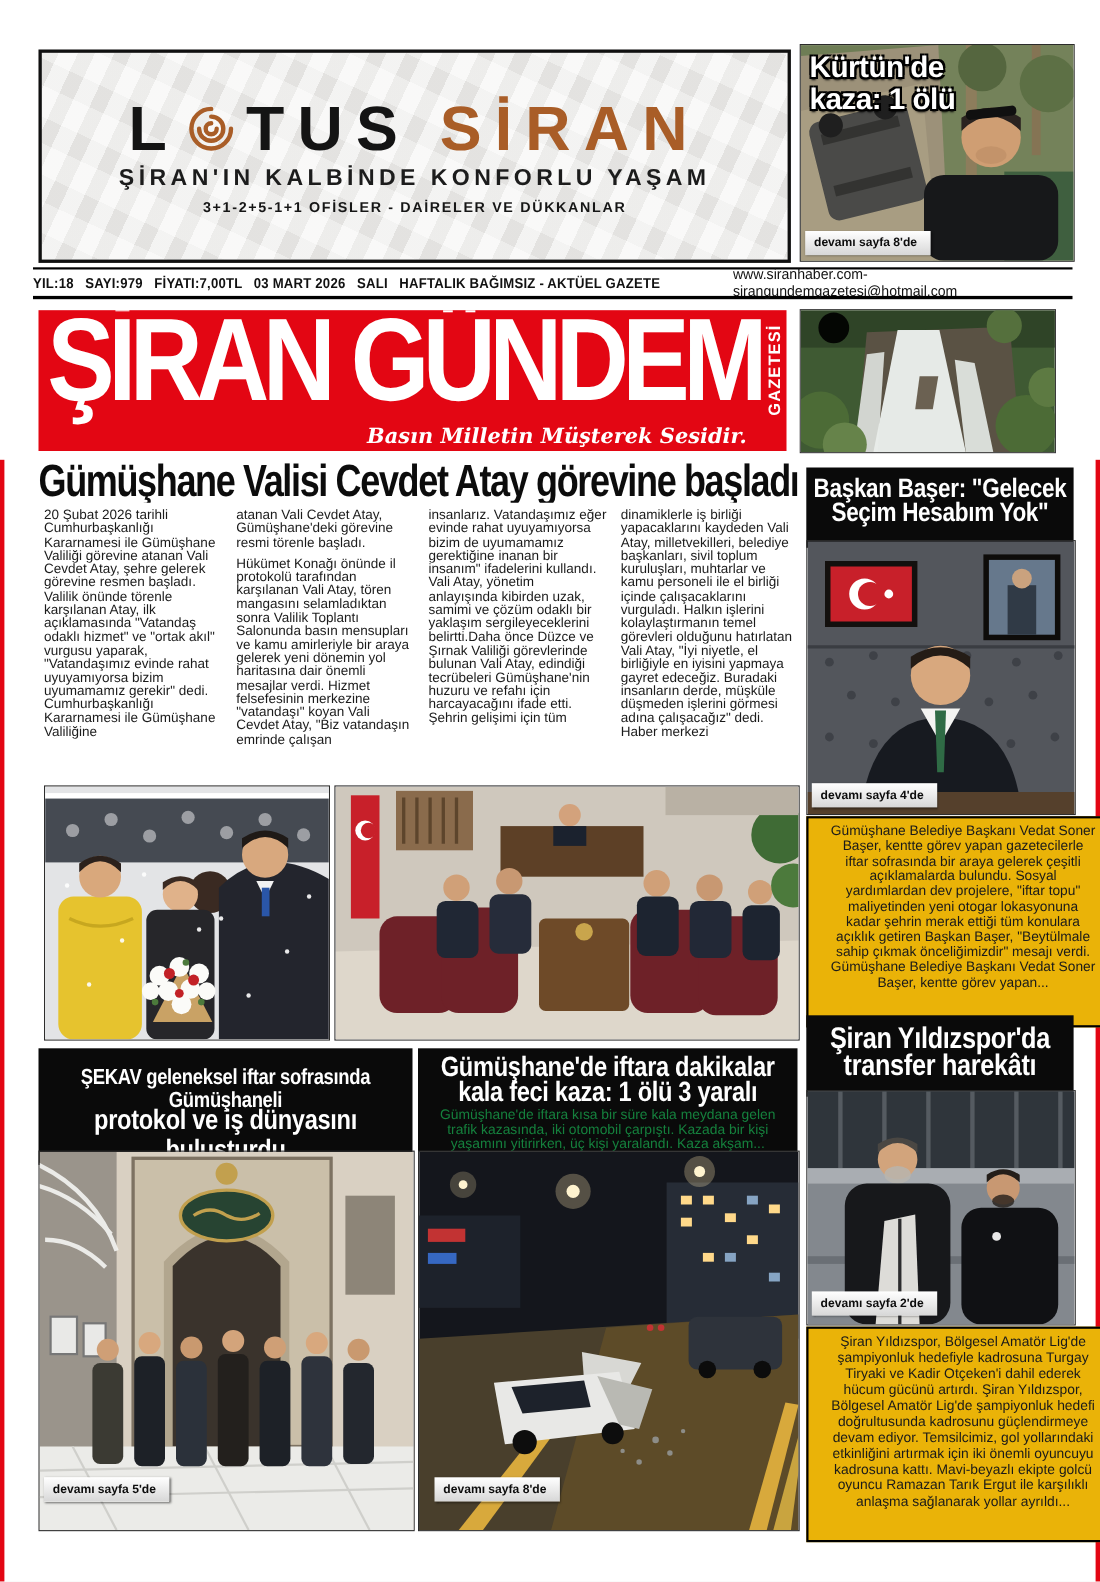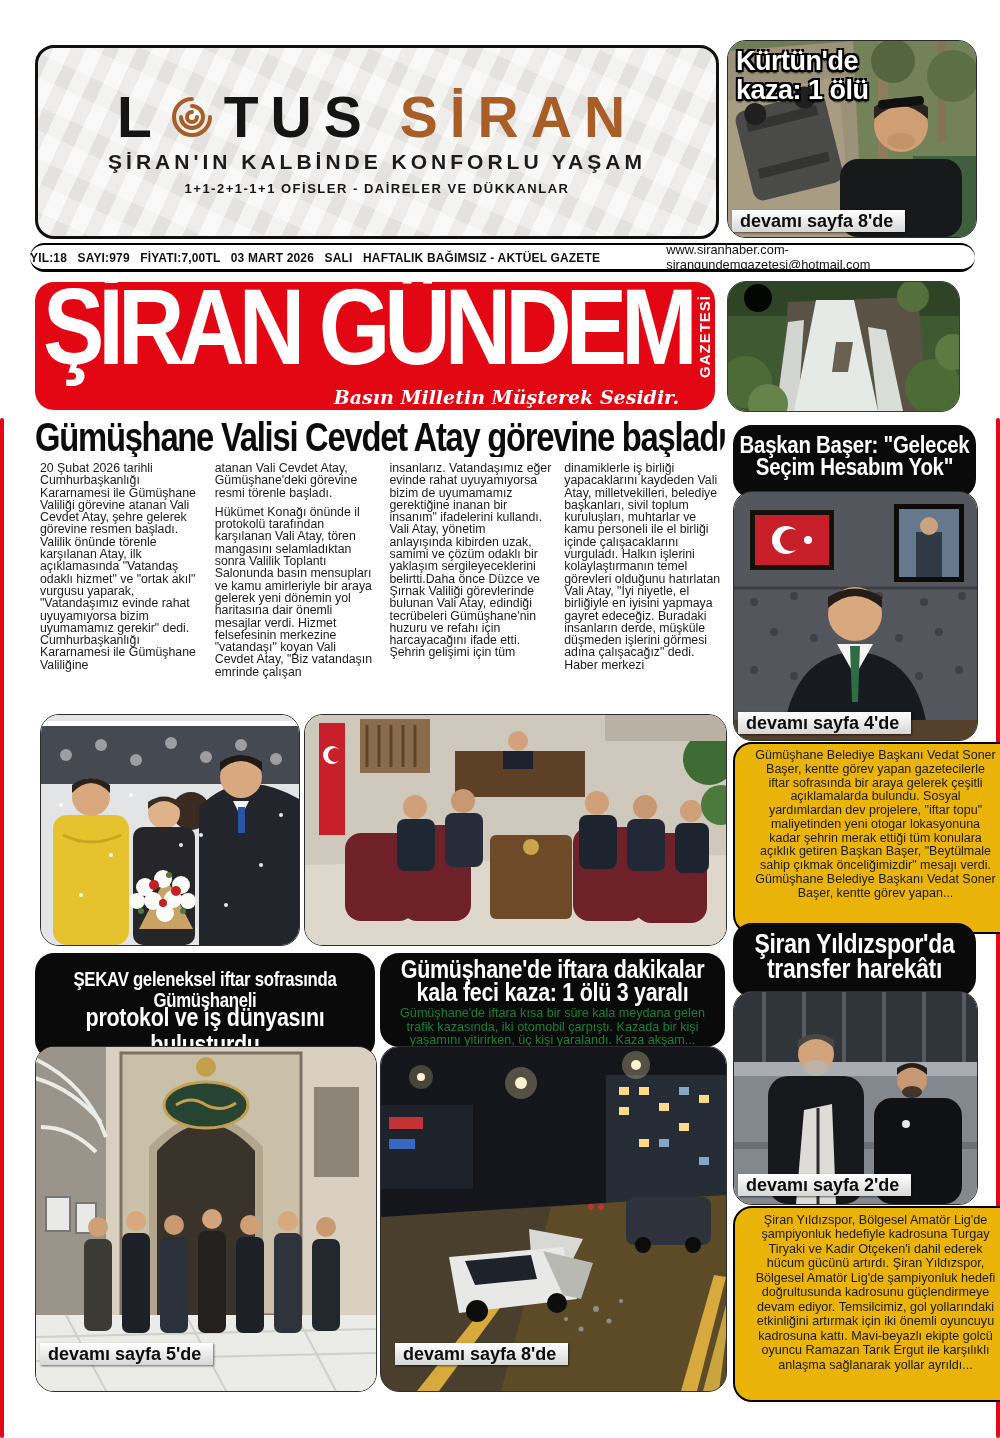--- a/index.html
+++ b/index.html
@@ -1,37 +1,37 @@
 <!DOCTYPE html>
 <html><head>
 <meta charset="utf-8">
 <style>
   html,body{margin:0;padding:0;background:#f2f2f2;}
   .page{position:relative;width:1000px;height:1438px;background:#fff;overflow:hidden;
         font-family:"Liberation Sans",sans-serif;color:#111;margin:0 auto;}
-  .abs{position:absolute;border-radius:19px;}
+  .abs{position:absolute;}
 
   
   .ad{left:35px;top:45px;width:678px;height:188px;border:3px solid #101010;background:#edecea;
       background-image:repeating-linear-gradient(115deg,rgba(0,0,0,.025) 0 14px,rgba(255,255,255,.5) 14px 30px),
                         repeating-linear-gradient(25deg,rgba(0,0,0,.02) 0 22px,rgba(255,255,255,.35) 22px 48px);
       display:flex;flex-direction:column;align-items:center;justify-content:center;}
   .logo-row{display:flex;align-items:center;font-weight:700;font-size:57px;letter-spacing:12px;color:#141414;line-height:1;}
   .logo-row .siran{color:#a95d27;margin-left:26px;font-weight:700;}
   .spiral{width:52px;height:52px;margin:0 6px 0 2px;}
   .ad-tag{margin-top:4px;font-size:21px;letter-spacing:4px;font-weight:600;color:#1c1c1c;}
   .ad-sub{margin-top:7px;font-size:13px;letter-spacing:1.5px;font-weight:700;color:#161616;}
 
   
   .kurtun{left:727px;top:40px;width:248px;height:196px;border:1px solid #2b2b2b;overflow:hidden;}
   .kurtun svg{display:block;}
   .photo-head{position:absolute;left:8px;top:6px;color:#fff;font-weight:800;font-size:27px;line-height:1.08;
       letter-spacing:-.5px;text-shadow:-2px -2px 0 #000,2px -2px 0 #000,-2px 2px 0 #000,2px 2px 0 #000,0 3px 2px #000;}
   .cap{position:absolute;background:linear-gradient(#ffffff,#d7d7d7);color:#0d0d0d;font-weight:800;
-      font-size:18px;line-height:22px;height:22px;padding:0 12px 0 8px;white-space:nowrap;
+      font-size:11px;line-height:22px;height:22px;padding:0 12px 0 8px;white-space:nowrap;
       box-shadow:1px 1px 2px rgba(0,0,0,.55);}
 
   
   .dateline{left:30px;top:243px;width:945px;height:24px;border-top:2px solid #000;border-bottom:3px solid #000;
       display:flex;align-items:center;justify-content:space-between;}
   .dl-left{font-weight:700;font-size:13px;letter-spacing:.2px;white-space:pre;transform:scaleX(.92);transform-origin:left center;}
   .dl-right{font-size:13.5px;font-weight:500;transform:scaleX(.95);transform-origin:right center;}
 
   
   .masthead{left:35px;top:282px;width:680px;height:128px;background:#e30613;overflow:hidden;}
@@ -99,21 +99,21 @@
         <g fill="none" stroke="#a95d27" stroke-width="4" stroke-linecap="round">
           <path d="M26 8 A18 18 0 1 0 44 26"></path>
           <path d="M26 15 A11 11 0 1 1 15 26"></path>
           <path d="M26 21 A5 5 0 1 0 31 26"></path>
         </g>
       </svg>
       <span>TUS</span>
       <span class="siran">SİRAN</span>
     </div>
     <div class="ad-tag">ŞİRAN'IN KALBİNDE KONFORLU YAŞAM</div>
-    <div class="ad-sub">1+1-2+1-1+1 OFİSLER - DAİRELER VE DÜKKANLAR</div>
+    <div class="ad-sub">3+1-2+5-1+1 OFİSLER - DAİRELER VE DÜKKANLAR</div>
   </div>
 
   <div class="abs kurtun">
     <svg width="248" height="196" viewBox="0 0 248 196" preserveAspectRatio="none">
       <rect width="248" height="196" fill="#6e7d55"></rect>
       <rect x="120" width="128" height="196" fill="#74825a"></rect>
       <rect x="150" y="0" width="10" height="120" fill="#8d7d5c"></rect>
       <rect x="210" y="0" width="8" height="100" fill="#857454"></rect>
       <circle cx="165" cy="20" r="22" fill="#55663f"></circle>
       <circle cx="225" cy="35" r="26" fill="#5d7045"></circle>

